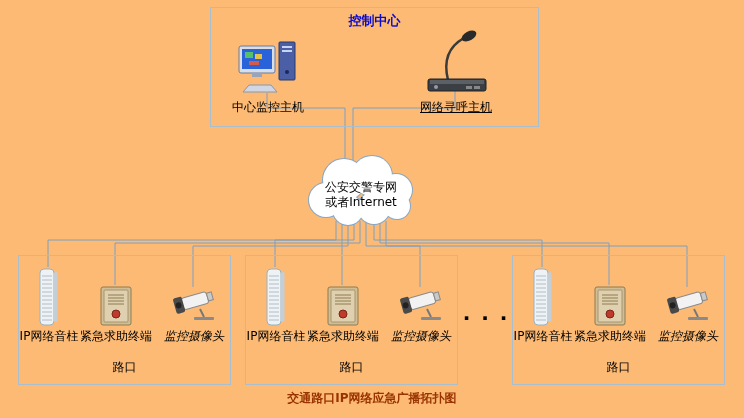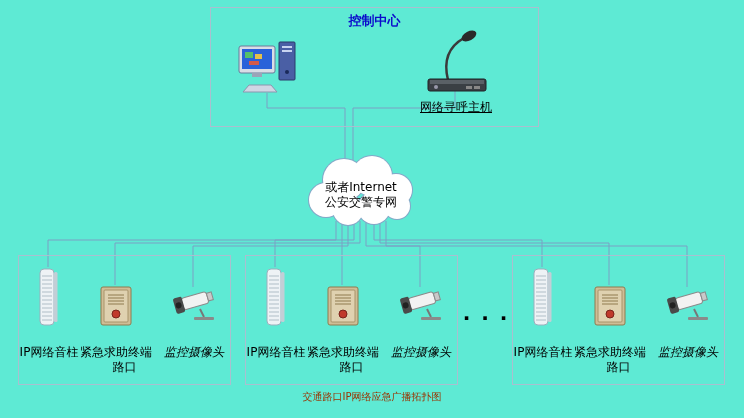--- a/index.html
+++ b/index.html
@@ -1,17 +1,17 @@
 <!DOCTYPE html>
 <html><head>
 <meta charset="utf-8">
 <style>
   html,body{margin:0;padding:0;background:#fff;}
   .canvas{
-    position:relative;width:744px;height:418px;background:#5eead4;
+    position:relative;width:744px;height:418px;background:#fdba74;
     font-family:"DejaVu Sans","Liberation Sans",sans-serif;
     font-size:12px;color:#000;overflow:hidden;
   }
   .lines{position:absolute;left:0;top:0;}
   .box{position:absolute;border:1px solid #a9bfcf;background:transparent;box-sizing:border-box;}
   .control-box{left:210px;top:7px;width:329px;height:120px;}
   .cc-title{position:absolute;top:4px;left:0;width:100%;text-align:center;font-weight:bold;color:#0b0bcc;font-size:13px;}
   .device{position:absolute;text-align:center;}
   .dev-computer{left:12px;top:32px;width:90px;}
   .dev-paging{left:195px;top:18px;width:100px;text-decoration:underline;}
@@ -19,27 +19,27 @@
   .cloud{position:absolute;left:300px;top:146px;width:122px;height:86px;}
   .cloud-text{position:absolute;left:0;top:34px;width:100%;text-align:center;line-height:15px;}
   .cloud-text span{display:block;}
   .i-box{top:255px;width:213px;height:130px;}
   .i-box-1{left:18px;}
   .i-box-2{left:245px;}
   .i-box-3{left:512px;}
   .icon-speaker{position:absolute;left:20px;top:12px;}
   .icon-terminal{position:absolute;left:81px;top:30px;}
   .icon-camera{position:absolute;left:151px;top:31px;}
-  .lbl{position:absolute;top:88px;transform:translateX(-50%);white-space:nowrap;}
+  .lbl{position:absolute;top:72px;transform:translateX(-50%);white-space:nowrap;}
   .lbl-1{left:30px;}
   .lbl-2{left:97px;}
   .lbl-3{left:175px;font-style:italic;}
   .junction-label{position:absolute;bottom:8px;left:0;width:100%;text-align:center;font-weight:normal;}
   .dots{position:absolute;left:462px;top:306px;width:48px;text-align:center;font-size:20px;font-weight:bold;letter-spacing:2px;}
-  .caption{position:absolute;top:390px;left:0;width:100%;text-align:center;font-weight:normal;color:#993300;font-size:10px;}
+  .caption{position:absolute;top:390px;left:0;width:100%;text-align:center;font-weight:bold;color:#993300;font-size:12px;}
 </style>
 </head>
 <body>
 
 <div class="canvas">
 
   <svg class="lines" width="744" height="418" viewBox="0 0 744 418">
     <g fill="none" stroke="#7aa0c4" stroke-width="1">
 
       <path d="M267,93 L267,108 L345,108 L345,161"></path>
@@ -69,20 +69,21 @@
         <rect x="45" y="10" width="10" height="2" fill="#c8d4f0"></rect>
         <circle cx="50" cy="32" r="2" fill="#1a2a5a"></circle>
         <rect x="2" y="6" width="36" height="27" rx="2" fill="#d9dde6" stroke="#6a7a9a"></rect>
         <rect x="5" y="9" width="30" height="20" fill="#2a62d9"></rect>
         <rect x="8" y="12" width="8" height="6" fill="#55c06a"></rect>
         <rect x="18" y="14" width="7" height="5" fill="#e5c04a"></rect>
         <rect x="12" y="21" width="10" height="4" fill="#d45a4a"></rect>
         <rect x="15" y="33" width="10" height="4" fill="#9aa4b8"></rect>
         <polygon points="6,52 40,52 34,45 12,45" fill="#cfd6e4" stroke="#8a96ae"></polygon>
       </svg>
+      <span class="dev-label">中心监控主机</span>
     </div>
 
     <div class="device dev-paging">
       <svg width="84" height="68" viewBox="0 0 84 68">
         <path d="M34,54 C30,38 32,22 50,12" fill="none" stroke="#3a3a3a" stroke-width="2.5"></path>
         <ellipse cx="55" cy="10" rx="8" ry="4.5" transform="rotate(-28 55 10)" fill="#2a2a2a"></ellipse>
         <rect x="14" y="53" width="58" height="12" rx="2" fill="#3a3f44" stroke="#1e2226"></rect>
         <rect x="16" y="54" width="54" height="4" fill="#5a6066"></rect>
         <rect x="52" y="60" width="6" height="3" fill="#888"></rect>
         <rect x="60" y="60" width="6" height="3" fill="#888"></rect>
@@ -107,22 +108,22 @@
         <circle cx="26" cy="54" r="17"></circle>
           <circle cx="44" cy="34" r="21"></circle>
         <circle cx="72" cy="30" r="20"></circle>
           <circle cx="96" cy="44" r="16"></circle>
         <circle cx="97" cy="60" r="13"></circle>
           <circle cx="74" cy="62" r="16"></circle>
         <circle cx="48" cy="64" r="15"></circle>
       </g>
     </svg>
     <div class="cloud-text">
+      <span>公安交警专网</span>
       <span>或者Internet</span>
-      <span>公安交警专网</span>
     </div>
   </div>
 
   <div class="box i-box i-box-1">
     <svg class="icon-speaker" width="20" height="58" viewBox="0 0 20 58">
       <rect x="1" y="1" width="14" height="56" rx="4" fill="#eef2f5" stroke="#9ab0bd"></rect>
       <rect x="15" y="4" width="3.5" height="50" rx="1.5" fill="#c3ced6"></rect>
       <g stroke="#b0bec7" stroke-width="1">
         <line x1="3" y1="8" x2="13" y2="8"></line>
           <line x1="3" y1="12" x2="13" y2="12"></line>

